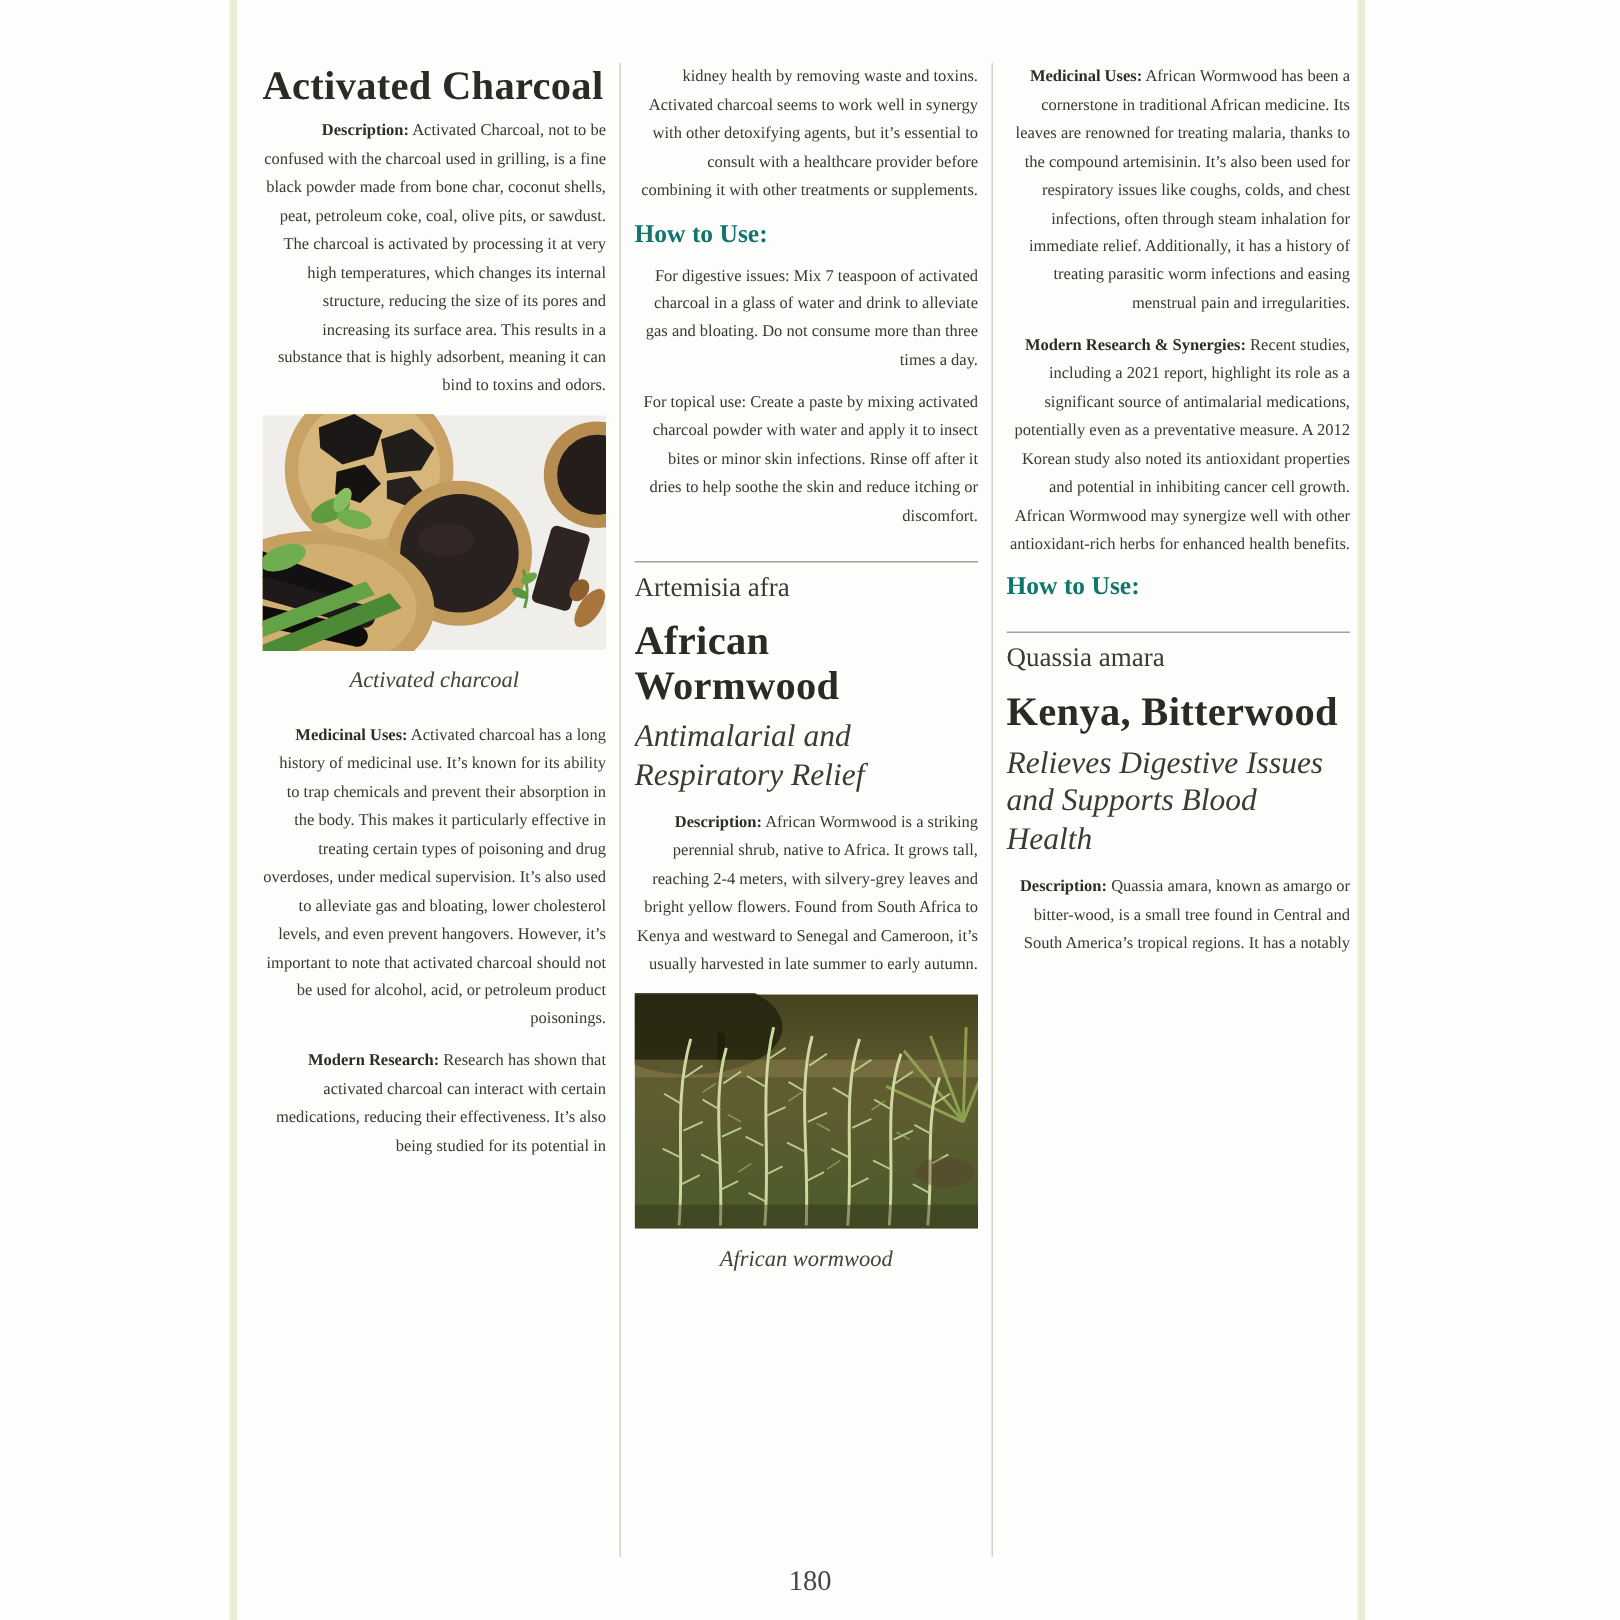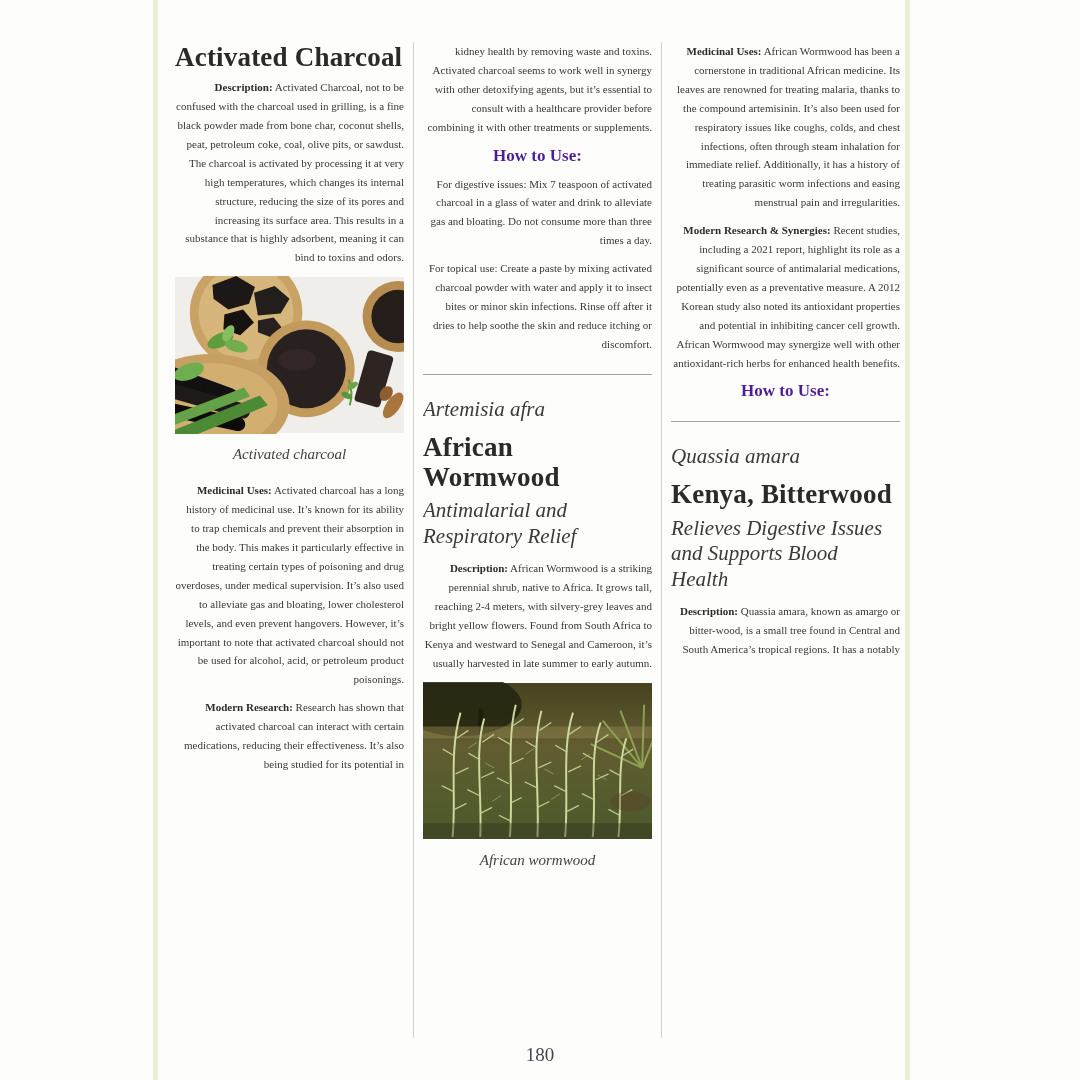--- a/index.html
+++ b/index.html
@@ -18,25 +18,25 @@
     position:absolute;left:175px;top:42px;width:726px;height:996px;
     display:flex;gap:9px;overflow:hidden;
   }
   .col{width:229px;flex:0 0 229px;overflow:hidden;}
   .colrule{width:1px;flex:0 0 1px;background:#d3d3cc;}
   h1{
     font-size:27px;font-weight:700;color:#2c2a26;
     margin:0 0 6px 0;line-height:1.12;letter-spacing:.2px;
   }
   h1.inner{margin-top:10px;}
-  .species{font-style:italic;font-size:21px;color:#3c3a34;margin:22px 0 2px 0;}
+  .species{font-size:18px;color:#3c3a34;margin:6px 0 2px 0;}
   .subtitle{font-style:italic;font-size:21px;color:#3c3a34;margin:2px 0 10px 0;line-height:1.22;}
   p{font-size:11px;line-height:18.9px;margin:0 0 9px 0;text-align:right;}
   p b{color:#2e2c27;}
-  .h3{font-size:17px;font-weight:700;color:#4c1d95;margin:4px 0 9px 0;text-align:center;}
+  .h3{font-size:17px;font-weight:700;color:#0f766e;margin:4px 0 9px 0;}
   .figure{margin:8px 0 0 0;}
   .figure svg{display:block;width:229px;height:158px;}
   .caption{
     text-align:center;font-style:italic;font-size:15px;color:#45423b;
     margin:12px 0 18px 0;
   }
   .hr{border:none;border-top:1px solid #a3a39d;margin:20px 0 0 0;width:100%;height:0;}
   .pageno{
     position:absolute;left:0;right:0;top:1044px;
     text-align:center;font-size:19px;color:#474352;

